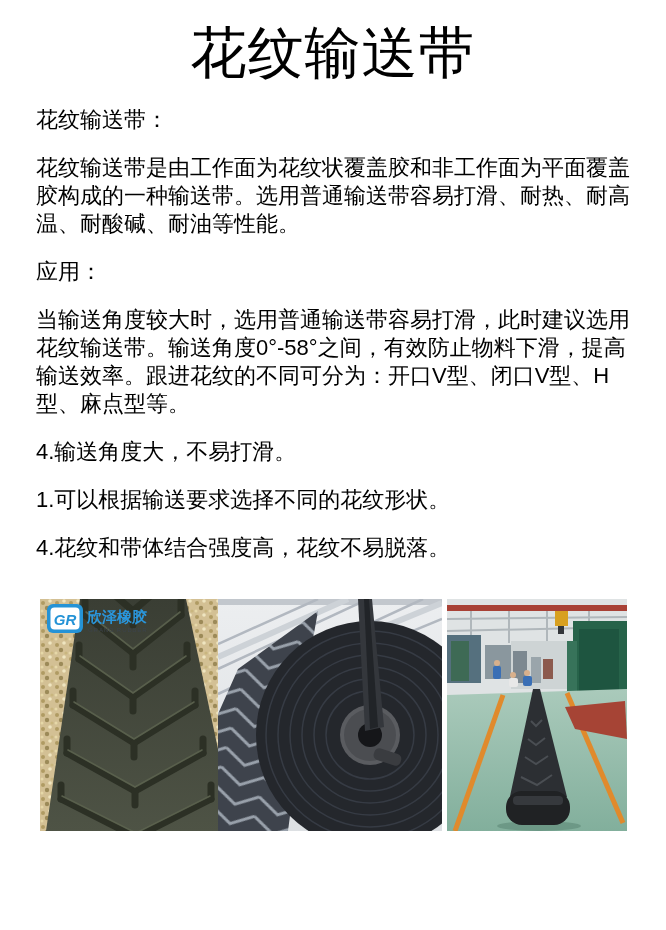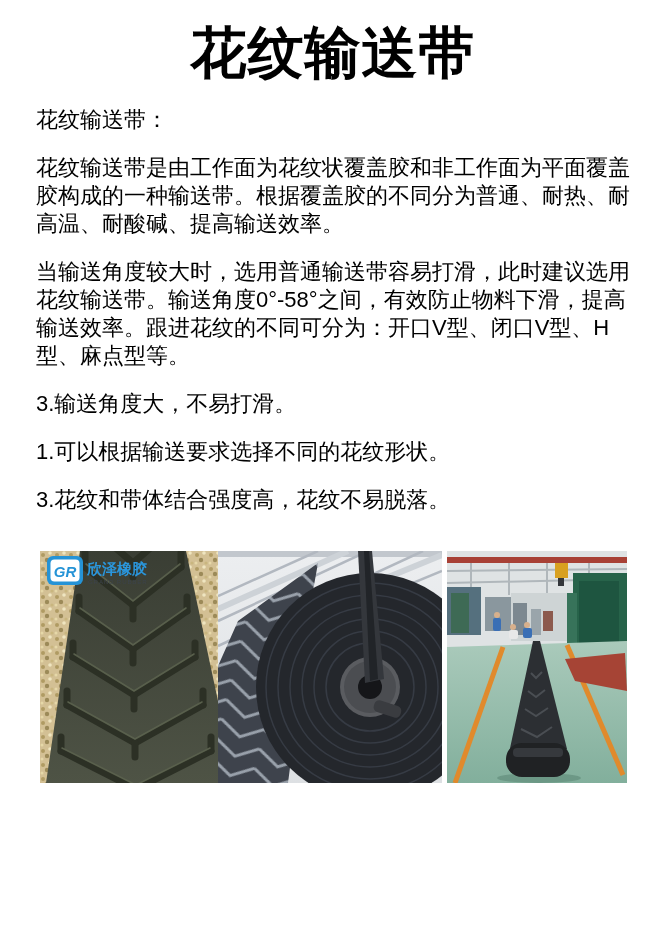--- a/index.html
+++ b/index.html
@@ -2,21 +2,21 @@
 <html><head>
 <meta charset="utf-8">
 <style>
   html,body { margin:0; padding:0; background:#ffffff; }
   .page {
     position:relative; width:666px; height:930px; background:#ffffff;
     overflow:hidden; color:#000;
     font-family:"Liberation Sans", sans-serif;
   }
   .page-title {
-    margin:16px 0 0 0; font-size:56px; line-height:74px; font-weight:700;
+    margin:16px 0 0 0; font-size:56px; line-height:74px; font-weight:400;
     text-align:center; letter-spacing:1px; color:#000;
   }
   .article {
     margin:10px 36px 0 36px; width:594px;
     font-size:22px; line-height:28px;
     word-break:break-all; line-break:anywhere;
   }
   .article p { margin:20px 0 0 0; }
   .article p:first-child { margin-top:16px; }
   .gallery { margin:37px 0 0 40px; display:flex; }
@@ -28,25 +28,26 @@
 </style>
 </head>
 <body>
 
 <div class="page">
 
   <h1 class="page-title">花纹输送带</h1>
 
   <div class="article">
     <p>花纹输送带：</p>
-    <p>花纹输送带是由工作面为花纹状覆盖胶和非工作面为平面覆盖胶构成的一种输送带。根据覆盖胶的不同分为普通、耐热、耐高温、耐酸碱、提高输送效率。</p>
+    <p>花纹输送带是由工作面为花纹状覆盖胶和非工作面为平面覆盖胶构成的一种输送带。选用普通输送带容易打滑、耐热、耐高温、耐酸碱、耐油等性能。</p>
+    <p>应用：</p>
     <p>当输送角度较大时，选用普通输送带容易打滑，此时建议选用花纹输送带。输送角度0°-58°之间，有效防止物料下滑，提高输送效率。跟进花纹的不同可分为：开口V型、闭口V型、H型、麻点型等。</p>
-    <p>3.输送角度大，不易打滑。</p>
+    <p>4.输送角度大，不易打滑。</p>
     <p>1.可以根据输送要求选择不同的花纹形状。</p>
-    <p>3.花纹和带体结合强度高，花纹不易脱落。</p>
+    <p>4.花纹和带体结合强度高，花纹不易脱落。</p>
   </div>
 
   <div class="gallery">
 
     <div class="photo photo-1">
       <svg viewBox="0 0 178 232" preserveAspectRatio="none">
         <defs>
           <pattern id="gravel" width="14" height="14" patternUnits="userSpaceOnUse">
             <rect width="14" height="14" fill="#d3c094"></rect>
             <circle cx="3" cy="4" r="2" fill="#b09b63"></circle>

